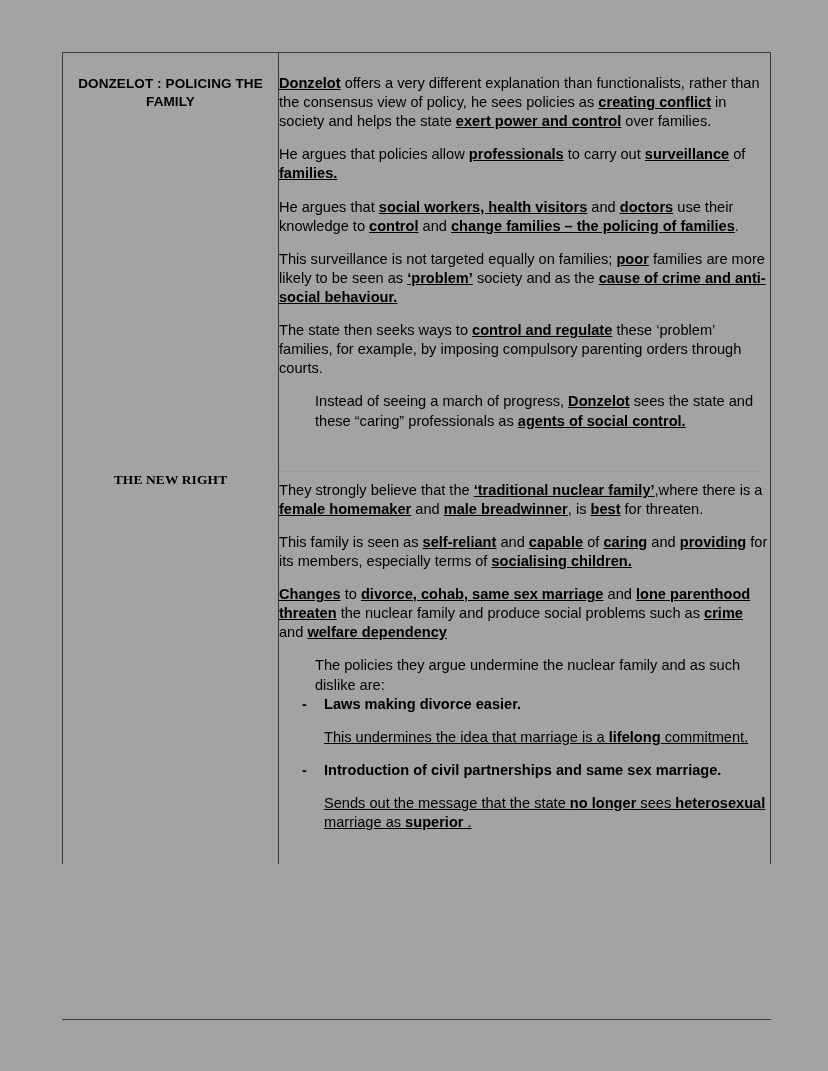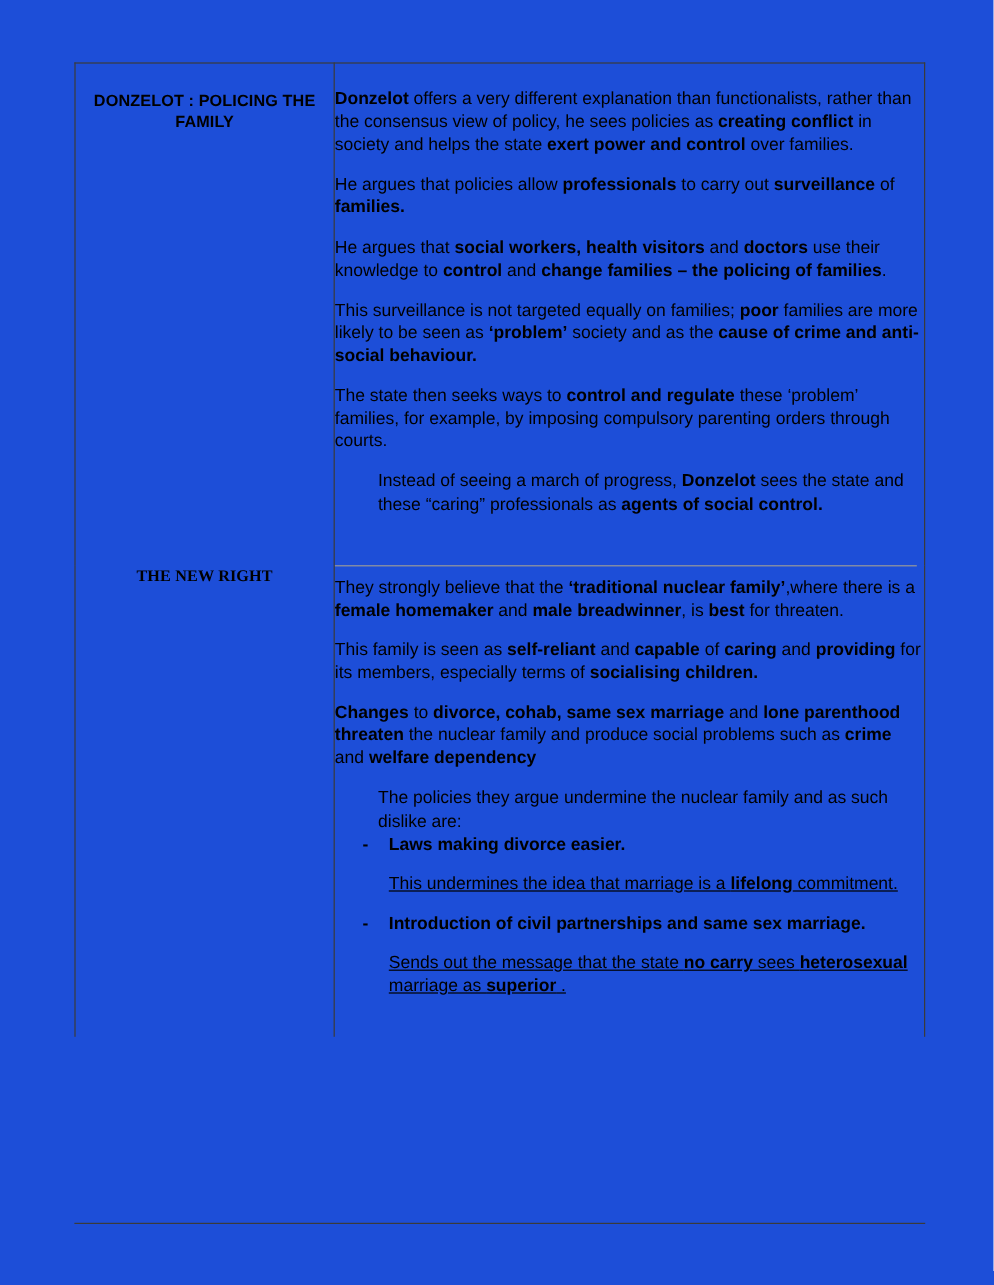--- a/index.html
+++ b/index.html
@@ -12,21 +12,21 @@
     height: 1071px;
     font-family: "Liberation Sans", sans-serif;
     color: #000000;
     -webkit-font-smoothing: antialiased;
   }
 
   .page {
     position: relative;
     width: 828px;
     height: 1071px;
-    background: #1d4ed8;
+    background: #a3a3a3;
     box-sizing: border-box;
   }
 
   .notes-table {
     position: absolute;
     left: 62px;
     top: 52px;
     width: 709px;
     border-collapse: collapse;
     table-layout: fixed;
@@ -90,21 +90,21 @@
   }
 
   .para {
     font-size: 14.6px;
     line-height: 1.31;
     margin: 0 0 14px 0;
     text-align: left;
   }
   .para:last-child { margin-bottom: 0; margin-left: 36px; }
 
-  .para b { font-weight: bold; }
+  .para b { font-weight: bold; text-decoration: underline; }
 
   .cell-pad-top { height: 22px; }
 
   .divider-rule {
     height: 0;
     border-top: 1px solid #9a9a9a;
     margin: 0 6px 9px 0;
   }
 
   .bullet-row {
@@ -179,21 +179,21 @@
           <div>
               <div class="bullet-row">
                 <div class="bullet-dash">-</div>
                 <div class="bullet-text">Laws making divorce easier.</div>
               </div>
               <p class="sub-para"><span>This undermines the idea that marriage is a </span><b>lifelong</b><span> commitment.</span></p>
               <div class="bullet-row">
                 <div class="bullet-dash">-</div>
                 <div class="bullet-text">Introduction of civil partnerships and same sex marriage.</div>
               </div>
-              <p class="sub-para"><span>Sends out the message that  the state </span><b>no carry</b><span> sees </span><b>heterosexual</b><span> marriage as </span><b>superior</b><span> .</span></p>
+              <p class="sub-para"><span>Sends out the message that  the state </span><b>no longer</b><span> sees </span><b>heterosexual</b><span> marriage as </span><b>superior</b><span> .</span></p>
             </div>
           <div class="spacer-md"></div>
         </td>
       </tr>
     </tbody>
   </table>
 
   <div class="frame-bottom"></div>
 </div>
 

